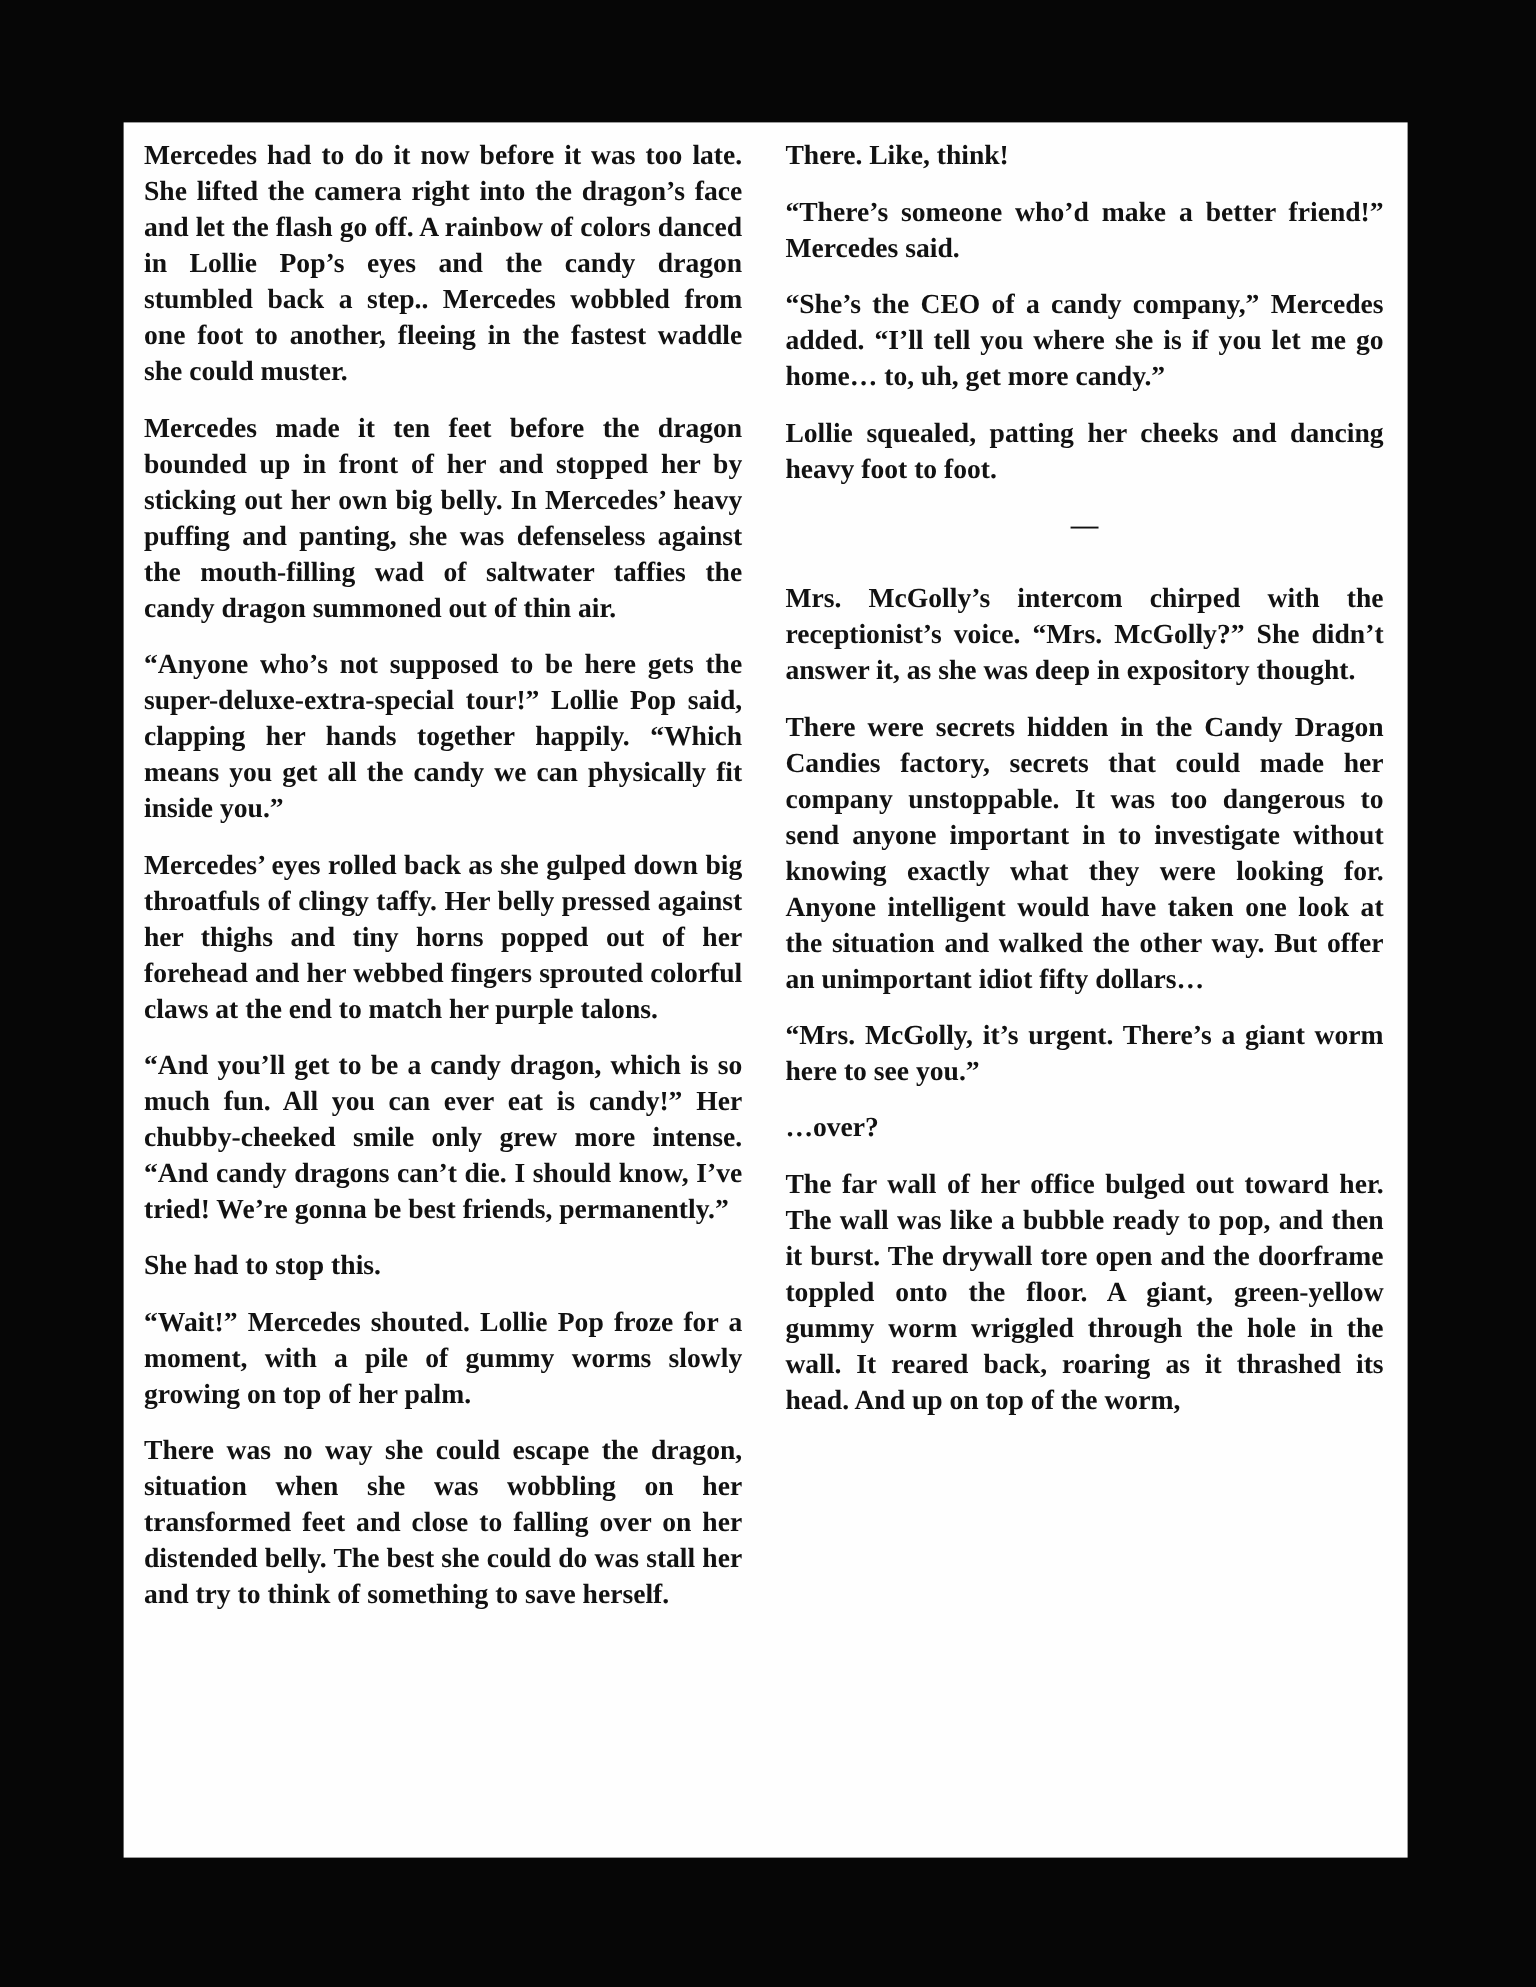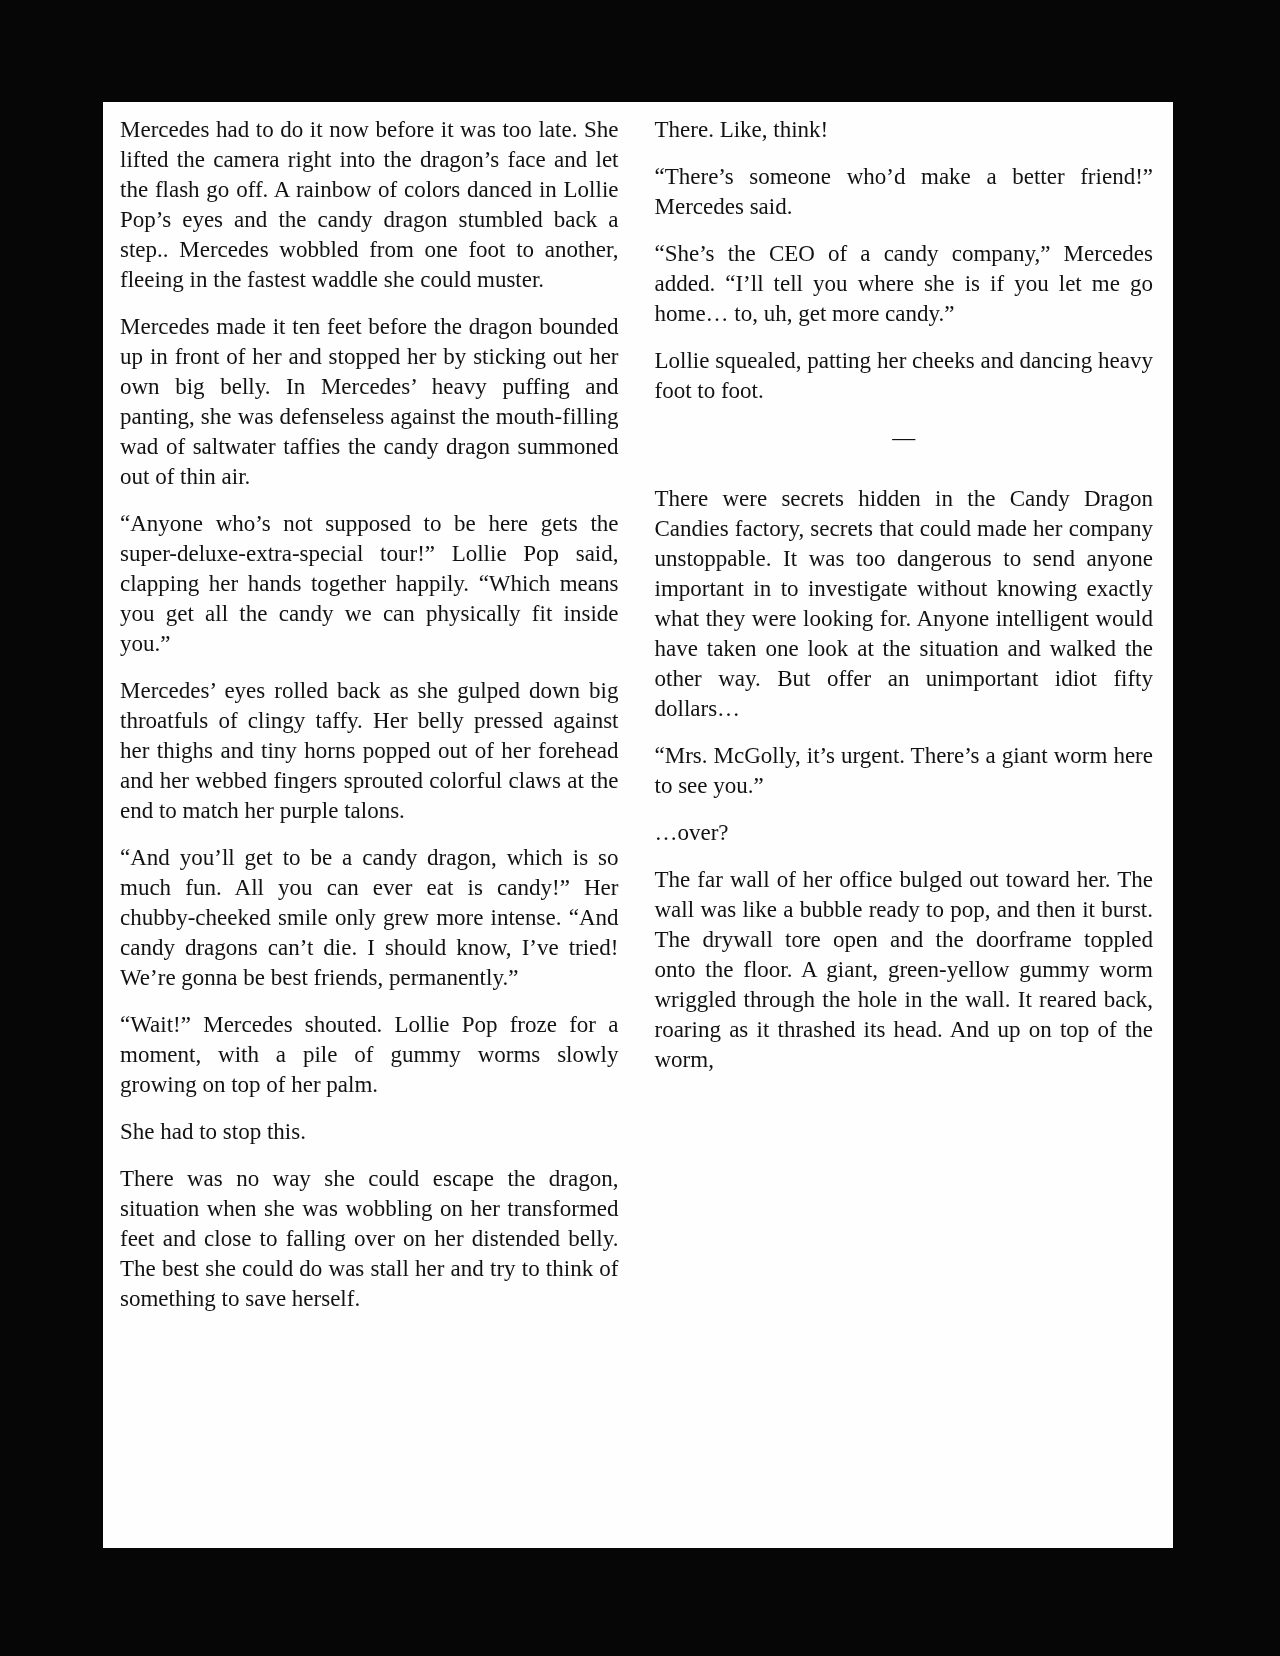--- a/index.html
+++ b/index.html
@@ -29,21 +29,21 @@
     padding: 13px 20px 0 17px;
   }
   .cols {
     display: flex;
     gap: 36px;
   }
   .col {
     flex: 1 1 0;
     min-width: 0;
     color: #121212;
-    font-weight: 400;
+    font-weight: 700;
     font-size: 23px;
     line-height: 30px;
     text-align: justify;
     hyphens: auto;
     -webkit-hyphens: auto;
   }
   .col p {
     margin: 0 0 17px 0;
   }
   .col p.divider {
@@ -57,30 +57,31 @@
 
 <div class="stage">
   <div class="paper">
     <div class="cols">
       <div class="col">
           <p>Mercedes had to do it now before it was too late.  She lifted the camera right into the dragon’s face and let the flash go off.  A rainbow of colors danced in Lollie Pop’s eyes and the candy dragon stumbled back a step..  Mercedes wobbled from one foot to another, fleeing in the fastest waddle she could muster.</p>
           <p>Mercedes made it ten feet before the dragon bounded up in front of her and stopped her by sticking out her own big belly.  In Mercedes’ heavy puffing and panting, she was defenseless against the mouth-filling wad of saltwater taffies the candy dragon summoned out of thin air.</p>
           <p>“Anyone who’s not supposed to be here gets the super-deluxe-extra-special tour!”  Lollie Pop said, clapping her hands together happily.  “Which means you get all the candy we can physically fit inside you.”</p>
           <p>Mercedes’ eyes rolled back as she gulped down big throatfuls of clingy taffy.  Her belly pressed against her thighs and tiny horns popped out of her forehead and her webbed fingers sprouted colorful claws at the end to match her purple talons.</p>
           <p>“And you’ll get to be a candy dragon, which is so much fun.  All you can ever eat is candy!”  Her chubby-cheeked smile only grew more intense.  “And candy dragons can’t die.  I should know, I’ve tried!  We’re gonna be best friends, permanently.”</p>
+          <p>She had to stop this.</p>
           <p>“Wait!” Mercedes shouted.  Lollie Pop froze for a moment, with a pile of gummy worms slowly growing on top of her palm.</p>
-          <p>She had to stop this.</p>
           <p>There was no way she could escape the dragon, situation when she was wobbling on her transformed feet and close to falling over on her distended belly.  The best she could do was stall her and try to think of something to save herself.</p>
         </div>
       <div class="col">
           <p>There.  Like, think!</p>
           <p>“There’s someone who’d make a better friend!” Mercedes said.</p>
           <p>“She’s the CEO of a candy company,” Mercedes added.  “I’ll tell you where she is if you let me go home… to, uh, get more candy.”</p>
           <p>Lollie squealed, patting her cheeks and dancing heavy foot to foot.</p>
           <p class="divider">—</p>
+          <p>Mrs. McGolly’s intercom chirped with the receptionist’s voice.  “Mrs. McGolly?”  She didn’t answer it, as she was deep in expository thought.</p>
           <p>There were secrets hidden in the Candy Dragon Candies factory, secrets that could made her company unstoppable.  It was too dangerous to send anyone important in to investigate without knowing exactly what they were looking for.  Anyone intelligent would have taken one look at the situation and walked the other way.  But offer an unimportant idiot fifty dollars…</p>
           <p>“Mrs. McGolly, it’s urgent.  There’s a giant worm here to see you.”</p>
           <p>…over?</p>
           <p>The far wall of her office bulged out toward her.  The wall was like a bubble ready to pop, and then it burst.  The drywall tore open and the doorframe toppled onto the floor.  A giant, green-yellow gummy worm wriggled through the hole in the wall.  It reared back, roaring as it thrashed its head.  And up on top of the worm,</p>
         </div>
     </div>
   </div>
 </div>
 
 </body></html>

